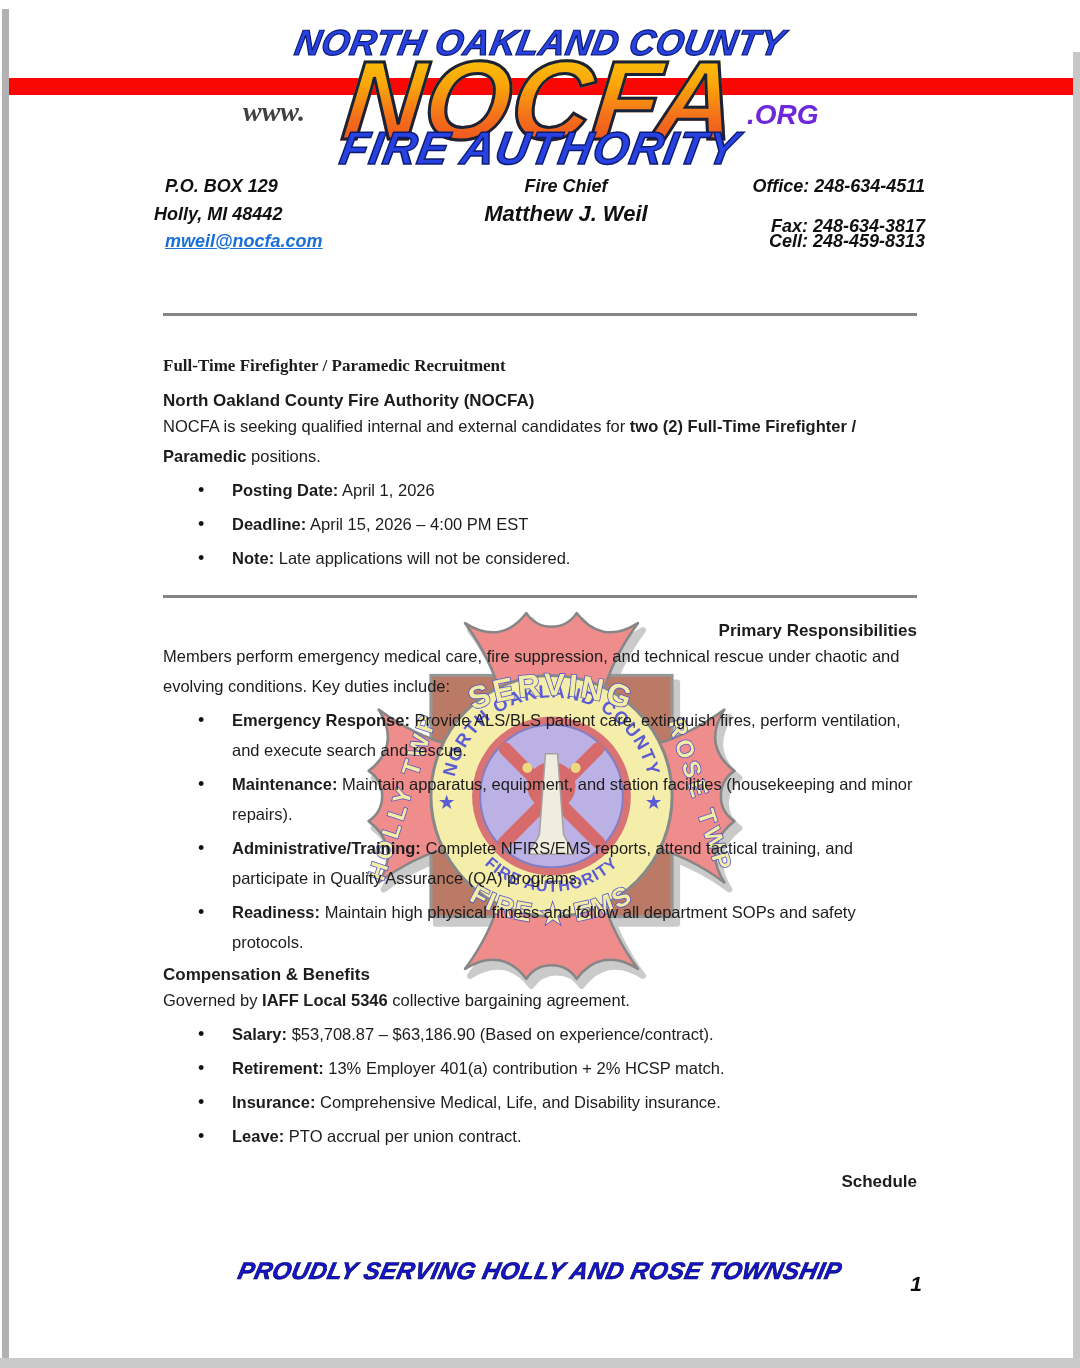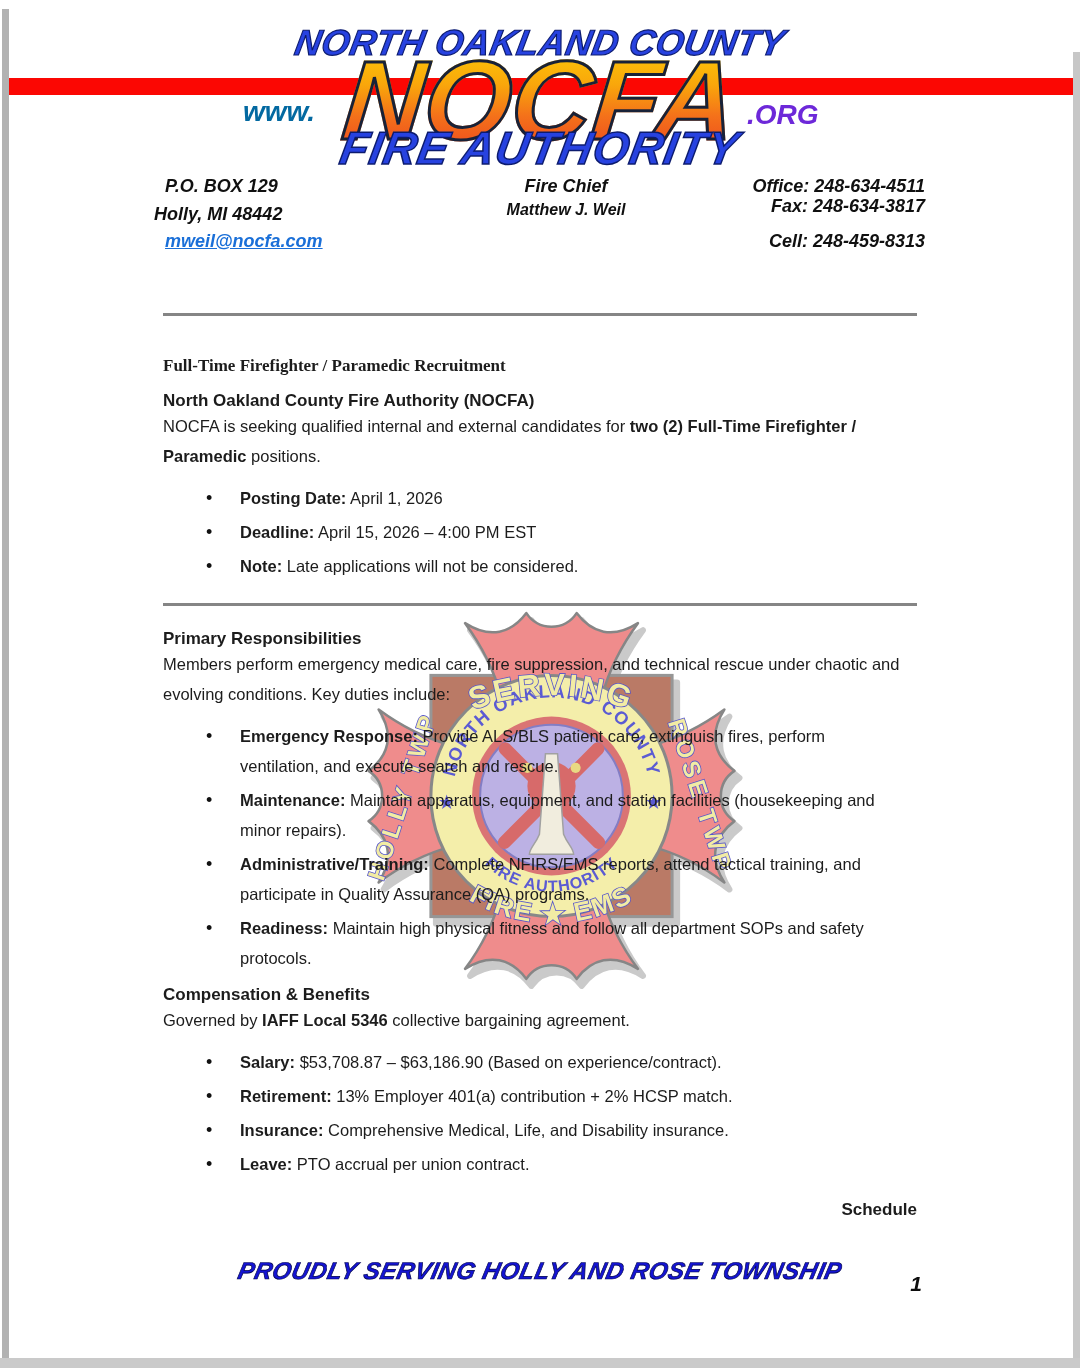--- a/index.html
+++ b/index.html
@@ -14,55 +14,55 @@
   .red-stripe{position:absolute;left:9px;right:7px;top:78px;height:17px;background:#fb0703;z-index:1;}
   .lh-text{position:absolute;left:0;right:0;text-align:center;font-style:italic;font-weight:900;
            white-space:nowrap;z-index:2;}
   .lh-top{top:22px;font-size:36px;letter-spacing:.5px;color:#2742e0;-webkit-text-stroke:1.2px #0c1b6e;
           transform:skewX(-10deg);}
   .lh-nocfa{top:36px;font-size:112px;letter-spacing:0;transform:skewX(-6deg);
             background:linear-gradient(180deg,#fdd206 0%,#f9a60b 38%,#f4711a 62%,#e93c20 100%);
             -webkit-background-clip:text;background-clip:text;color:transparent;
             -webkit-text-stroke:3px #182238;}
   .lh-www{position:absolute;left:243px;top:96px;font-style:italic;font-weight:900;font-size:28px;
-          color:#0369a1;z-index:3;}
+          color:#404040;z-index:3;font-family:Liberation Serif, serif;}
   .lh-org{position:absolute;left:747px;top:99px;font-style:italic;font-weight:900;font-size:28px;
           color:#6d28d9;z-index:3;}
   .lh-bottom{top:121px;font-size:46px;letter-spacing:1px;color:#2742e0;-webkit-text-stroke:1.5px #0c1b6e;
              transform:skewX(-10deg);}
 
   .contact{position:absolute;left:0;top:0;width:1080px;z-index:2;font-style:italic;font-weight:700;
            font-size:18px;color:#101010;}
   .c-item{position:absolute;white-space:nowrap;}
   .c-po{left:165px;top:176px;}
   .c-city{left:154px;top:204px;}
   .c-email{left:165px;top:231px;color:#1a6fd8;text-decoration:underline;cursor:pointer;}
   .c-title{left:466px;top:176px;width:200px;text-align:center;}
-  .c-name{left:450px;top:201px;width:232px;text-align:center;font-size:16px;}
+  .c-name{left:450px;top:201px;width:232px;text-align:center;font-size:22px;}
   .c-office{right:155px;top:176px;text-align:left;}
-  .c-fax{right:155px;top:196px;text-align:left;}
+  .c-fax{right:155px;top:216px;text-align:left;}
   .c-cell{right:155px;top:231px;text-align:right;}
 
   
   .watermark{position:absolute;left:333px;top:595px;width:437px;height:402px;z-index:0;opacity:.93;}
   .watermark svg{width:100%;height:100%;}
   .wm-armtext{font-family:"Liberation Sans",sans-serif;font-weight:900;fill:#f2eb9e;
               stroke:#4848c8;stroke-width:1.6px;paint-order:stroke;}
   .wm-ringtext{font-family:"Liberation Sans",sans-serif;font-weight:700;fill:#4f4fd0;}
 
   
   .content{position:absolute;left:163px;top:313px;width:754px;z-index:2;
            font-size:16.5px;line-height:30px;color:#1c1c1c;}
   .hr{height:3px;background:#858585;}
   .hd{font-weight:700;font-size:17px;line-height:20px;margin:0;}
   .mt24{margin-top:40px;font-family:Liberation Serif, serif;} .mt15{margin-top:15px;} .mt13{margin-top:13px;} .mt10{margin-top:10px;}
-  .mt22{margin-top:22px;} .mt23{margin-top:23px;} .mt8{margin-top:8px;} .mt11{margin-top:11px;}
+  .mt22{margin-top:22px;} .mt23{margin-top:23px;text-align:right;} .mt8{margin-top:8px;} .mt11{margin-top:11px;}
   .mt0{margin-top:8px;} .mt21{margin-top:21px;text-align:right;}
   .para{margin:0;}
-  ul.blist{list-style:none;margin:12px;padding:0;}
+  ul.blist{list-style:none;margin:4px;padding:0;}
   ul.blist li{position:relative;padding-left:65px;margin:0 0 4px 0;}
   ul.blist li:last-child{margin-bottom:0;}
   ul.blist li::before{content:"•";position:absolute;left:31px;top:0;line-height:30px;font-size:18px;color:#111;}
   b{font-weight:700;}
 
   
   .footer-motto{position:absolute;left:0;right:0;top:1257px;text-align:center;z-index:2;
                 font-style:italic;font-weight:900;font-size:24px;letter-spacing:.5px;color:#1414d2;
                 -webkit-text-stroke:.7px #00054a;transform:skewX(-12deg);white-space:nowrap;}
   .page-number{position:absolute;right:158px;top:1272px;z-index:2;

